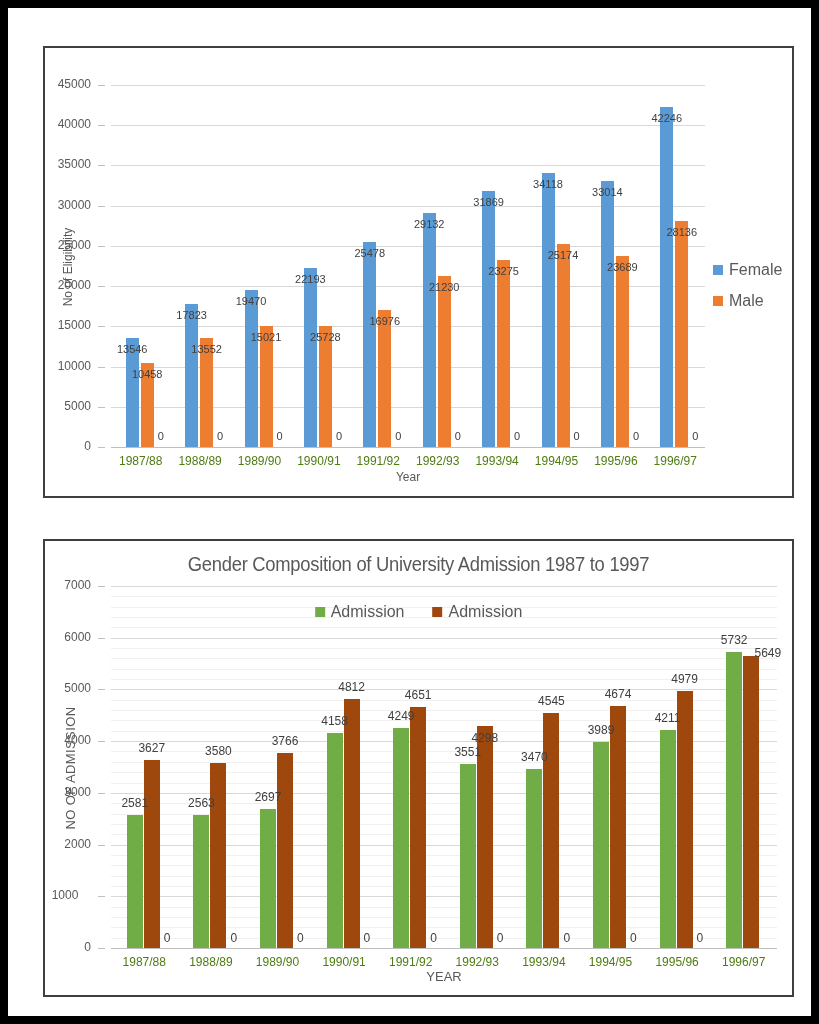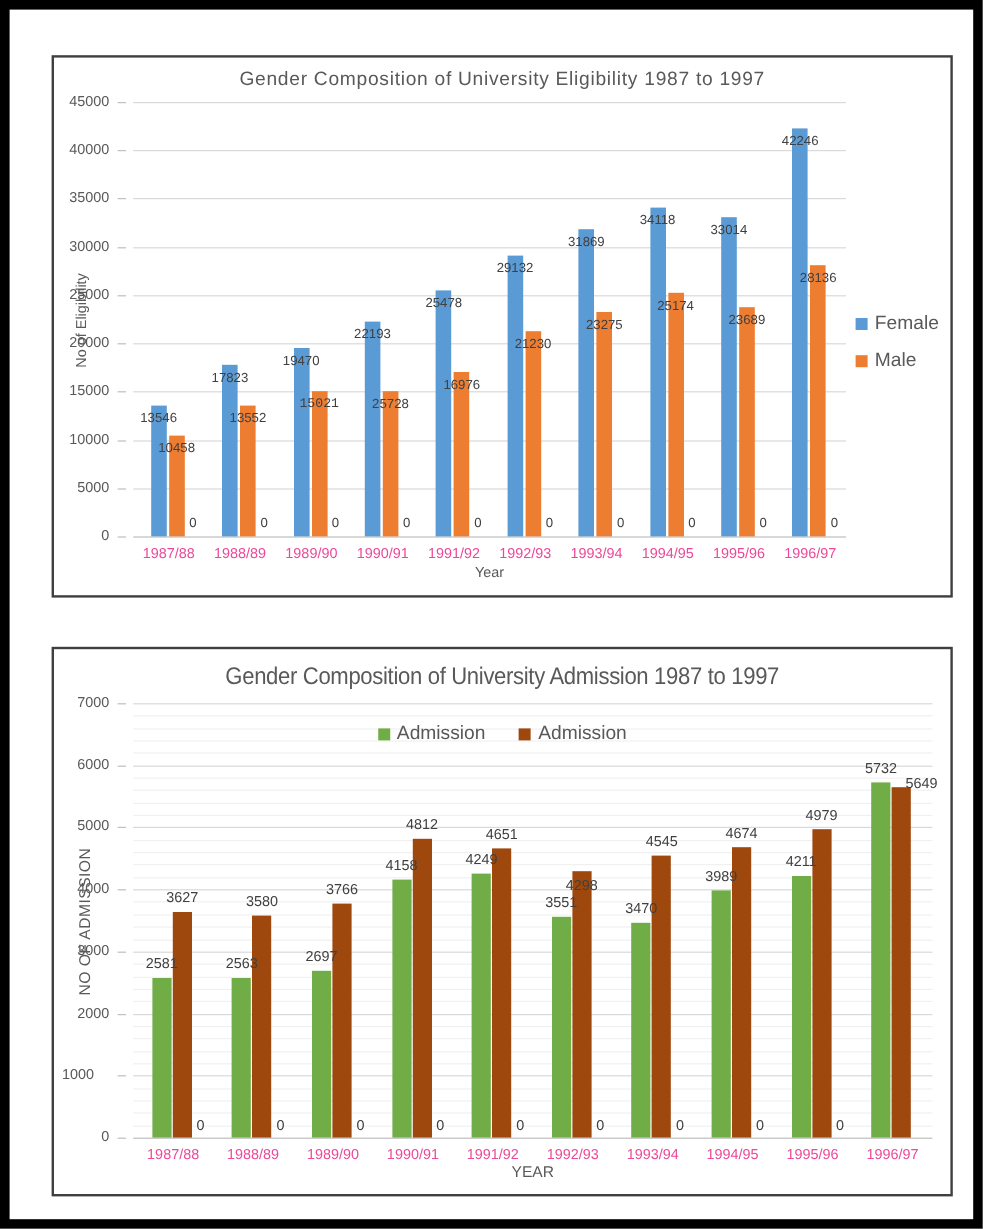--- a/index.html
+++ b/index.html
@@ -27,21 +27,21 @@
   .x-axis-title {
     position:absolute; text-align:center; color:#595959; z-index:4;
   }
   .chart-0 .x-axis-title { font-size:12px; left:66px; width:594px; top:422px; }
   .chart-1 .x-axis-title { font-size:13px; left:66px; width:666px; top:428px; }
   .gridline, .gridline-minor, .tickmark, .baseline { position:absolute; z-index:1; }
   .y-tick-label {
     position:absolute; font-size:12px; color:#595959; text-align:right; z-index:2;
   }
   .x-tick-label {
-    position:absolute; font-size:12px; color:#ec4899; text-align:center; z-index:2; white-space:nowrap;
+    position:absolute; font-size:12px; color:#4d7c0f; text-align:center; z-index:2; white-space:nowrap;
   }
   .bar { position:absolute; z-index:2; }
   .bar-value-label {
     position:absolute; color:#404040; text-align:center; z-index:3; white-space:nowrap;
   }
   .chart-0 .bar-value-label { font-size:11px; }
   .chart-1 .bar-value-label { font-size:12px; }
   .zero-label { position:absolute; color:#404040; z-index:3; }
   .chart-0 .zero-label { font-size:11px; }
   .chart-1 .zero-label { font-size:12px; }
@@ -51,21 +51,20 @@
   .legend-item { display:flex; align-items:center; gap:6px; }
   .legend-swatch { width:10px; height:10px; flex:0 0 auto; }
   .legend-label { font-size:16px; color:#595959; white-space:nowrap; }
 </style>
 </head>
 <body>
 
 <div class="page">
 
   <div class="chart-frame chart-0" id="chart-0" style="left:35px; top:38px; width:751px; height:452px;">
-    <div class="chart-title">Gender Composition of University Eligibility 1987 to 1997</div>
     <div class="y-axis-title">No of Eligibility</div>
     <div class="x-axis-title">Year</div>
     <div class="legend vertical" style="left:668px; top:213px;">
         <div class="legend-item">
           <div class="legend-swatch" style="background: rgb(91, 155, 213);"></div>
           <div class="legend-label">Female</div>
         </div>
         <div class="legend-item">
           <div class="legend-swatch" style="background: rgb(237, 125, 49);"></div>
           <div class="legend-label">Male</div>
@@ -119,21 +118,21 @@
       <div class="bar-value-label" style="left: 473px; top: 129.54px; width: 60px; height: 15px;">34118</div>
       <div class="bar" style="left: 555.9px; top: 133.421px; width: 13px; height: 265.579px; background: rgb(91, 155, 213);"></div>
       <div class="bar-value-label" style="left: 532.4px; top: 138.421px; width: 60px; height: 15px;">33014</div>
       <div class="bar" style="left: 615.3px; top: 59.1544px; width: 13px; height: 339.846px; background: rgb(91, 155, 213);"></div>
       <div class="bar-value-label" style="left: 591.8px; top: 64.1544px; width: 60px; height: 15px;">42246</div>
       <div class="bar" style="left: 95.7px; top: 314.871px; width: 13px; height: 84.1288px; background: rgb(237, 125, 49);"></div>
       <div class="bar-value-label" style="left: 72.2px; top: 319.871px; width: 60px; height: 15px;">10458</div>
       <div class="bar" style="left: 155.1px; top: 289.982px; width: 13px; height: 109.018px; background: rgb(237, 125, 49);"></div>
       <div class="bar-value-label" style="left: 131.6px; top: 294.982px; width: 60px; height: 15px;">13552</div>
       <div class="bar" style="left: 214.5px; top: 278.164px; width: 13px; height: 120.836px; background: rgb(237, 125, 49);"></div>
-      <div class="bar-value-label" style="left: 191px; top: 283.164px; width: 60px; height: 15px; font-family: Liberation Mono, monospace;">15021</div>
+      <div class="bar-value-label" style="left: 191px; top: 283.164px; width: 60px; height: 15px;">15021</div>
       <div class="bar" style="left: 273.9px; top: 277.682px; width: 13px; height: 121.318px; background: rgb(237, 125, 49);"></div>
       <div class="bar-value-label" style="left: 250.4px; top: 282.682px; width: 60px; height: 15px;">25728</div>
       <div class="bar" style="left: 333.3px; top: 262.438px; width: 13px; height: 136.562px; background: rgb(237, 125, 49);"></div>
       <div class="bar-value-label" style="left: 309.8px; top: 267.438px; width: 60px; height: 15px;">16976</div>
       <div class="bar" style="left: 392.7px; top: 228.216px; width: 13px; height: 170.784px; background: rgb(237, 125, 49);"></div>
       <div class="bar-value-label" style="left: 369.2px; top: 233.216px; width: 60px; height: 15px;">21230</div>
       <div class="bar" style="left: 452.1px; top: 211.766px; width: 13px; height: 187.234px; background: rgb(237, 125, 49);"></div>
       <div class="bar-value-label" style="left: 428.6px; top: 216.766px; width: 60px; height: 15px;">23275</div>
       <div class="bar" style="left: 511.5px; top: 196.489px; width: 13px; height: 202.511px; background: rgb(237, 125, 49);"></div>
       <div class="bar-value-label" style="left: 488px; top: 201.489px; width: 60px; height: 15px;">25174</div>

